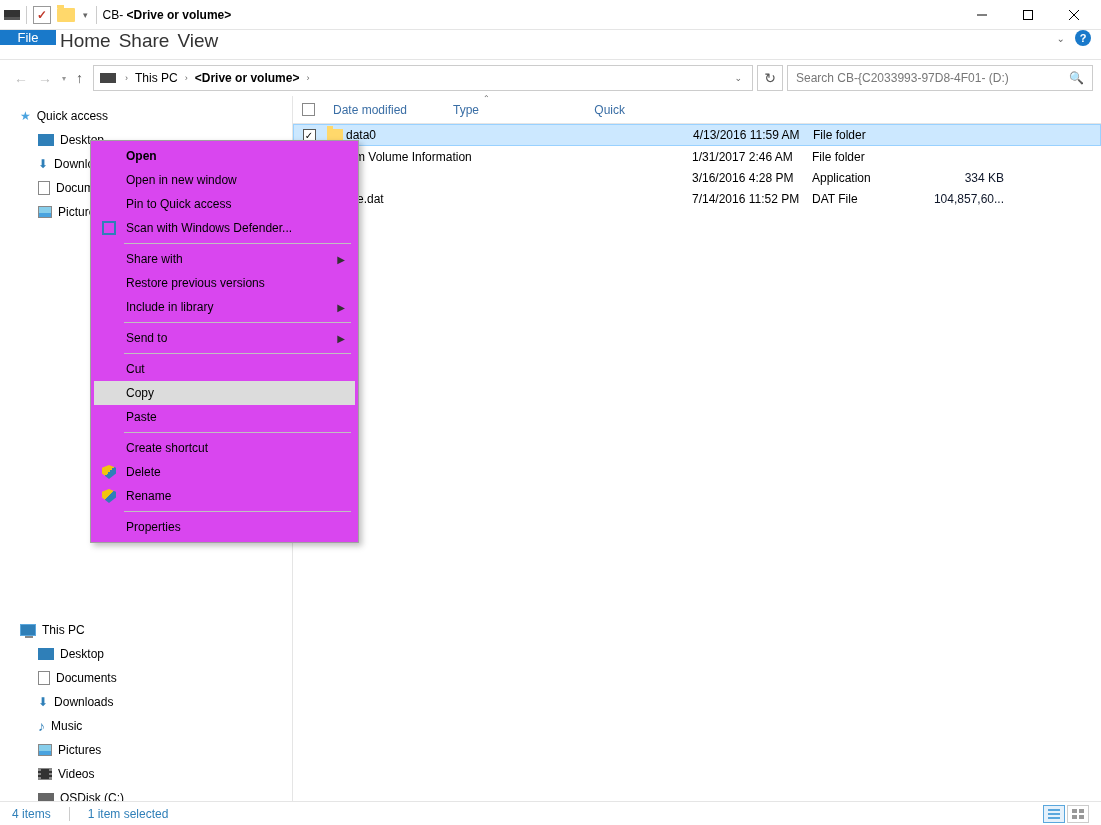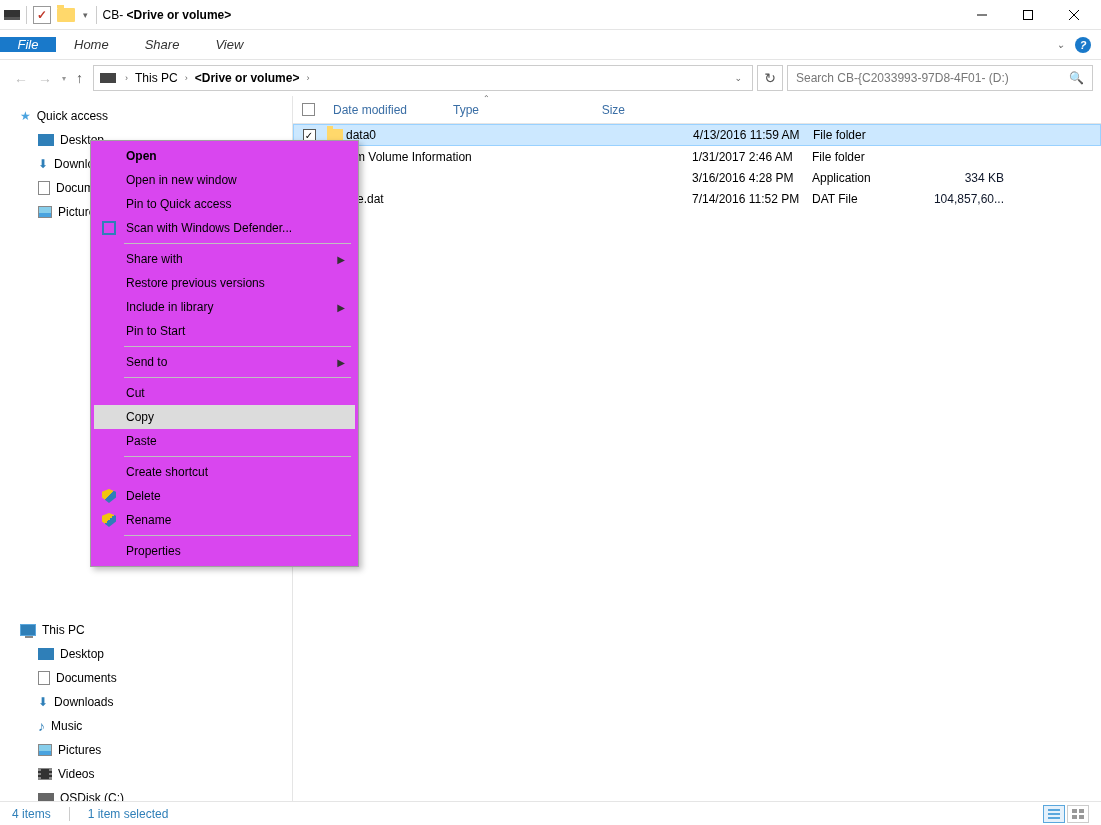--- a/index.html
+++ b/index.html
@@ -10,23 +10,23 @@
 .title-left .drive-icon::after{content:"";position:absolute;bottom:0;left:0;right:0;height:3px;background:#555;}
 .title-left .qat-check { width:18px; height:18px; border:1px solid #999; display:flex; align-items:center; justify-content:center; color:#c0392b; font-weight:bold; }
 .title-left .qat-folder { width:18px; height:14px; background:#ffd86b; border-radius:1px; position:relative; }
 .title-left .qat-folder::before{content:"";position:absolute;top:-3px;left:0;width:7px;height:3px;background:#ffd86b;}
 .title-left .sep { width:1px; height:18px; background:#ccc; }
 .title-left .dd { font-size:9px; color:#666; padding:0 2px;}
 .title-text { font-size:12px; color:#000; }
 .title-controls { display:flex; }
 .title-controls div { width:46px; height:30px; display:flex; align-items:center; justify-content:center; }
 .title-controls svg { width:10px; height:10px; }
-.ribbon-tabs { height:30px; display:flex; align-items:center; border-bottom:1px solid #e5e5e5;font-style:italic; }
+.ribbon-tabs { height:30px; display:flex; align-items:flex-start; border-bottom:1px solid #e5e5e5; }
 .ribbon-tabs .file-tab { background:#1979ca; color:#fff; width:56px; display:flex; align-items:center; justify-content:center; font-size:13px; position:relative; }
-.ribbon-tabs .tab { padding:0 18px; display:flex; align-items:center; font-size:13px; color:#333; }
+.ribbon-tabs .tab { padding:0 4px; display:flex; align-items:center; font-size:19px; color:#333; }
 .ribbon-right { margin-left:auto; display:flex; align-items:center; gap:10px; padding-right:10px;}
 .ribbon-right .chev { color:#666; font-size:10px;}
 .ribbon-right .help { width:16px; height:16px; border-radius:50%; background:#1979ca; color:#fff; display:flex; align-items:center; justify-content:center; font-size:11px; font-weight:bold;}
 .addr-bar { height:36px; display:flex; align-items:center; padding:4px 8px; gap:4px; }
 .nav-arrows { display:flex; align-items:center; gap:10px; padding:0 6px;}
 .nav-arrows span { color:#bbb; font-size:14px; }
 .nav-arrows .down { font-size:8px; color:#999;}
 .nav-arrows .up { color:#555; font-size:14px;}
 .addr-box { flex:1; height:26px; border:1px solid #ccc; display:flex; align-items:center; padding:0 6px; gap:3px;}
 .addr-box .chev { color:#666; font-size:9px; padding:0 4px;}
@@ -221,21 +221,21 @@
   </div>
 
   <div class="file-area">
     <div class="col-headers">
       <div class="chk">
           <div class="chk-box"></div>
         </div>
       <span class="sort-ind">⌃</span>
       <div class="col c-date">Date modified</div>
       <div class="col c-type">Type</div>
-      <div class="col c-size">Size</div>
+      <div class="col c-size">Quick</div>
     </div>
     <div class="file-list">
       <div class="file-row selected">
         <div class="chk">
             <div class="chk-box">✓</div>
           </div>
         <div class="icon-cell">
             <span class="folder-icon"></span>
           </div>
         <div class="name-cell">data0</div>
@@ -307,21 +307,20 @@
   <div class="cm-sep"></div>
   <div class="cm-item">
       <span>Share with</span>
       <span class="arrow">▶</span>
     </div>
   <div class="cm-item">Restore previous versions</div>
   <div class="cm-item">
       <span>Include in library</span>
       <span class="arrow">▶</span>
     </div>
-  <div class="cm-item">Pin to Start</div>
   <div class="cm-sep"></div>
   <div class="cm-item">
       <span>Send to</span>
       <span class="arrow">▶</span>
     </div>
   <div class="cm-sep"></div>
   <div class="cm-item">Cut</div>
   <div class="cm-item highlighted">Copy</div>
   <div class="cm-item">Paste</div>
   <div class="cm-sep"></div>

